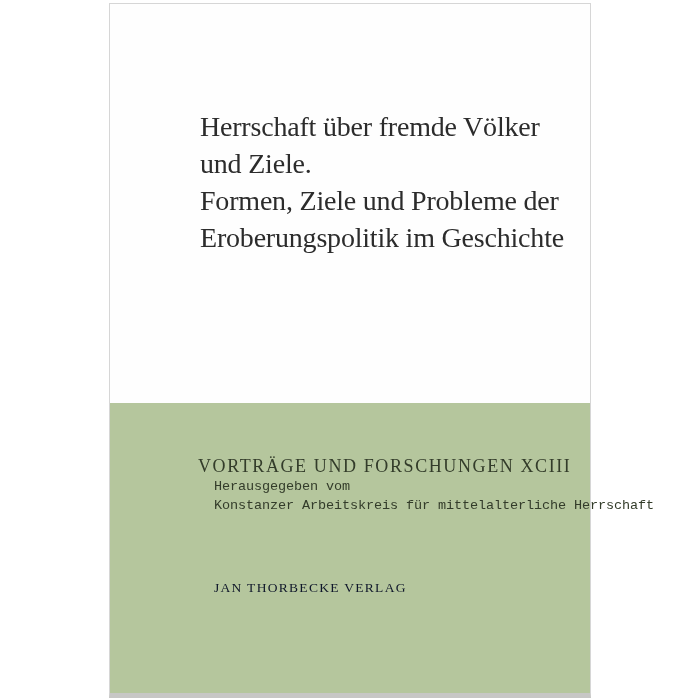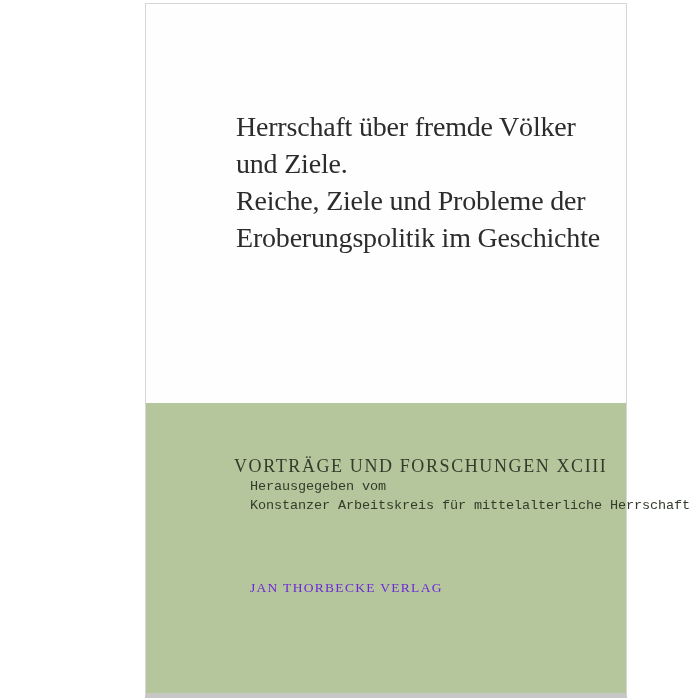--- a/index.html
+++ b/index.html
@@ -20,21 +20,20 @@
   .book-cover {
     position: absolute;
     left: 109px;
     top: 3px;
     width: 482px;
     height: 695px;
     box-sizing: border-box;
     background: #fefefe;
     border: 1px solid #d6d6d6;
     border-bottom: 5px solid #c7c7c5;
-    margin-left: 36px;
   }
   .title-block {
     position: absolute;
     left: 90px;
     top: 104px;
     color: #2c2c2c;
     font-size: 28px;
     line-height: 37px;
     letter-spacing: -0.2px;
     white-space: nowrap;
@@ -64,36 +63,36 @@
     font-size: 13.5px;
     line-height: 18.5px;
     letter-spacing: -0.1px;
     white-space: nowrap;
     font-family: Liberation Mono, monospace;
   }
   .publisher-label {
     position: absolute;
     left: 104px;
     top: 177px;
-    color: #6d28d9;
+    color: #0f172a;
     font-size: 13.5px;
     letter-spacing: 1.3px;
     white-space: nowrap;
   }
 </style>
 </head>
 <body>
 
 <div class="stage">
   <div class="book-cover">
 
     <div class="title-block">
       <div>Herrschaft über fremde Völker</div>
       <div>und Ziele.</div>
-      <div>Reiche, Ziele und Probleme der</div>
+      <div>Formen, Ziele und Probleme der</div>
       <div>Eroberungspolitik im Geschichte</div>
     </div>
 
     <div class="green-band">
       <div class="series-label">VORTRÄGE UND FORSCHUNGEN XCIII</div>
 
       <div class="editor-block">
         <div>Herausgegeben vom</div>
         <div>Konstanzer Arbeitskreis für mittelalterliche Herrschaft</div>
       </div>

